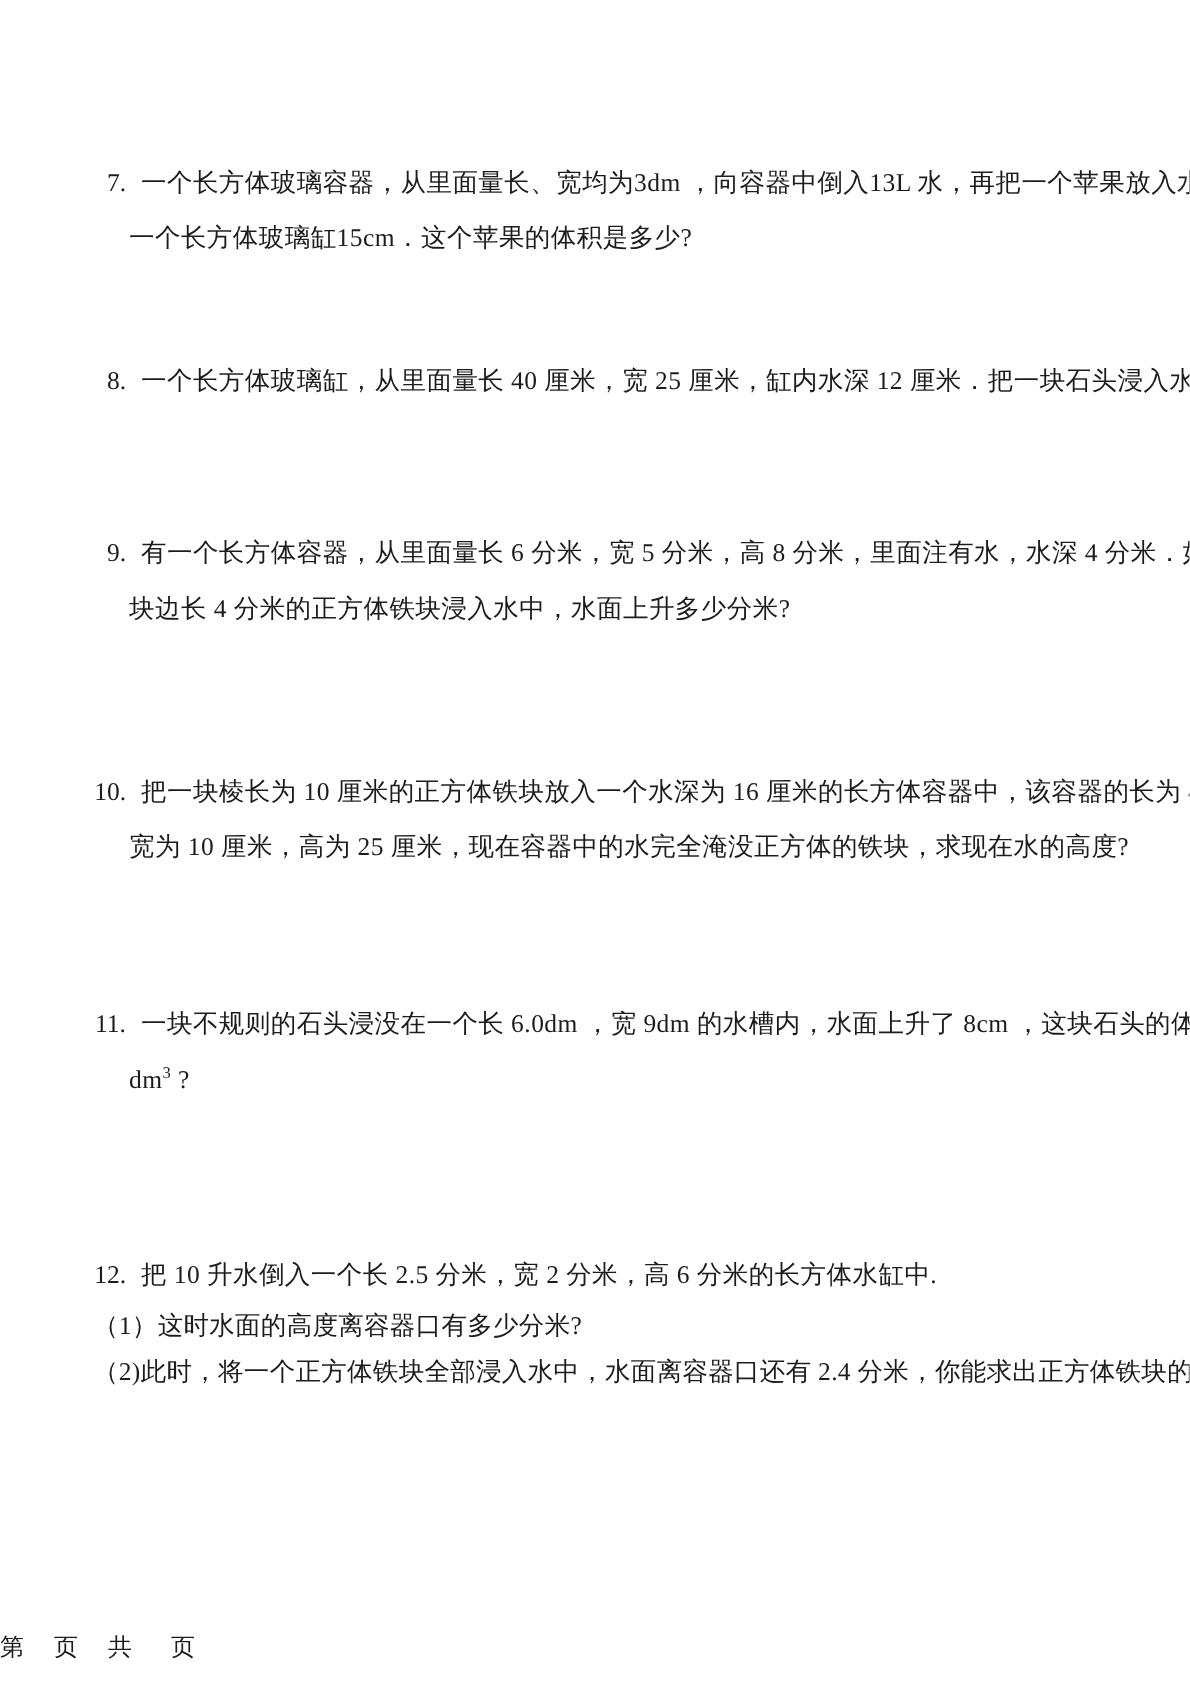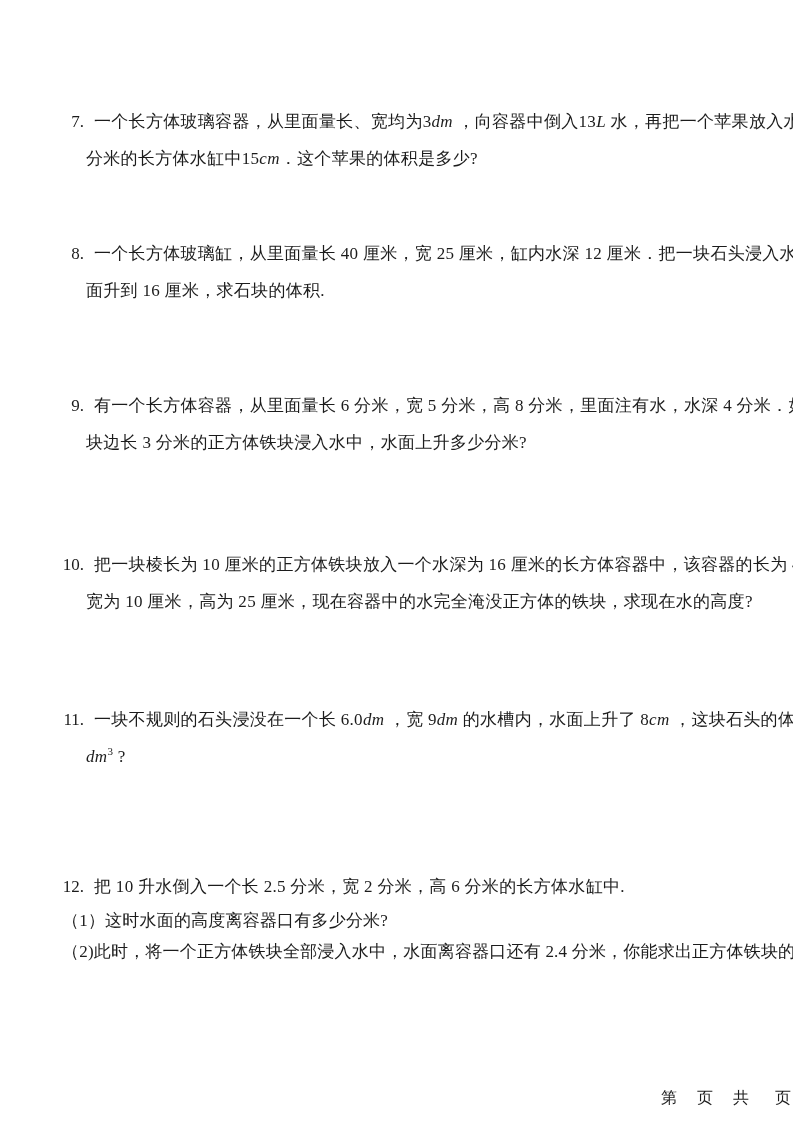--- a/index.html
+++ b/index.html
@@ -40,55 +40,54 @@
     white-space: nowrap;
     letter-spacing: 0.3px;
   }
   .line.first { text-indent: 8px; }
   .subline {
     line-height: 31px;
     margin-left: -24px;
     white-space: nowrap;
     letter-spacing: 0.2px;
   }
-  .var { font-style: italic; }
+  .var { }
   .sup {
     font-size: 11px;
     vertical-align: super;
     line-height: 0;
   }
   .footer {
     position: absolute;
     left: 0;
     right: 0;
     top: 1088px;
-    text-align: right;
+    text-align: left;
     font-size: 16px;
     letter-spacing: 2px;
     color: #1c1c1c;
   }
 </style>
 </head>
 <body>
 
 <div class="problems">
     <div class="problem">
       <span class="problem-num">7.</span>
       <div class="line first"><span>一个长方体玻璃容器，从里面量长、宽均为</span><span>3</span><span class="var">dm</span><span> ，向容器中倒入</span><span>13</span><span class="var">L</span><span> 水，再把一个苹果放入水中，这时</span></div>
-      <div class="line"><span>分米的长方体水缸中</span><span>15</span><span class="var">cm</span><span>．这个苹果的体积是多少?</span></div>
+      <div class="line"><span>一个长方体玻璃缸</span><span>15</span><span class="var">cm</span><span>．这个苹果的体积是多少?</span></div>
     </div>
     <div class="problem">
       <span class="problem-num">8.</span>
       <div class="line first"><span>一个长方体玻璃缸，从里面量长 40 厘米，宽 25 厘米，缸内水深 12 厘米．把一块石头浸入水中后，水</span></div>
-      <div class="line"><span>面升到 16 厘米，求石块的体积.</span></div>
     </div>
     <div class="problem">
       <span class="problem-num">9.</span>
       <div class="line first"><span>有一个长方体容器，从里面量长 6 分米，宽 5 分米，高 8 分米，里面注有水，水深 4 分米．如果把一</span></div>
-      <div class="line"><span>块边长 3 分米的正方体铁块浸入水中，水面上升多少分米?</span></div>
+      <div class="line"><span>块边长 4 分米的正方体铁块浸入水中，水面上升多少分米?</span></div>
     </div>
     <div class="problem">
       <span class="problem-num">10.</span>
       <div class="line first"><span>把一块棱长为 10 厘米的正方体铁块放入一个水深为 16 厘米的长方体容器中，该容器的长为 40 厘米，</span></div>
       <div class="line"><span>宽为 10 厘米，高为 25 厘米，现在容器中的水完全淹没正方体的铁块，求现在水的高度?</span></div>
     </div>
     <div class="problem">
       <span class="problem-num">11.</span>
       <div class="line first"><span>一块不规则的石头浸没在一个长 6.0</span><span class="var">dm</span><span> ，宽 9</span><span class="var">dm</span><span> 的水槽内，水面上升了 8</span><span class="var">cm</span><span> ，这块石头的体积是多少</span></div>
       <div class="line"><span class="var">dm</span><span class="sup">3</span><span> ?</span></div>

